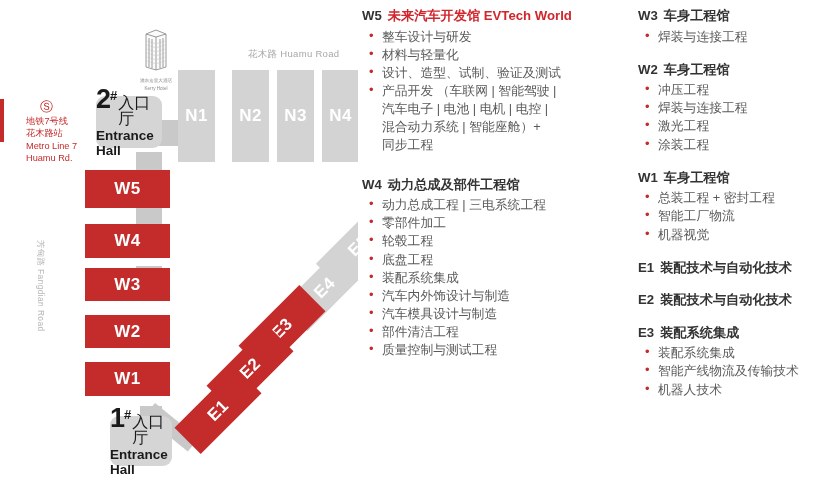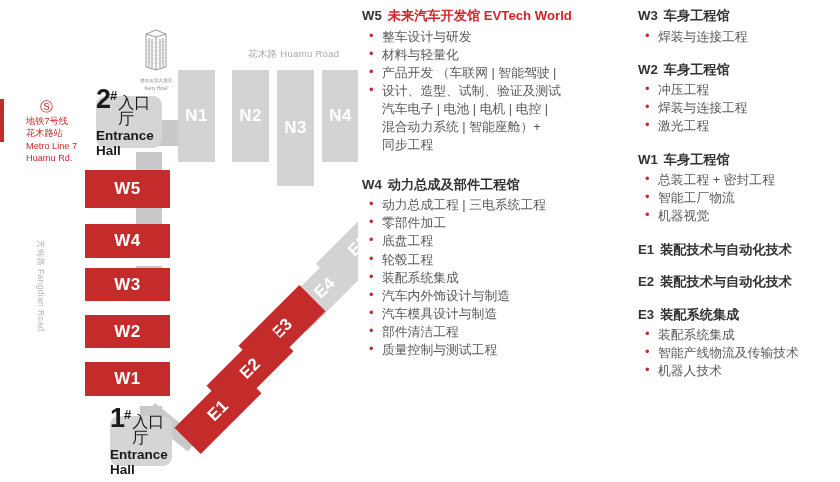--- a/index.html
+++ b/index.html
@@ -118,21 +118,21 @@
     <div class="connector" style="left:136px; top:378px; width:26px; height:16px;"></div>
     <div class="connector" style="left:140px; top:406px; width:22px; height:24px;"></div>
     <div class="connector" style="left:155px; top:403px; width:56px; height:17px; transform:rotate(39deg); transform-origin:left top;"></div>
 
     <div class="hall gray" style="left:178px; top:70px; width:37px; height:92px;">
       <span>N1</span>
     </div>
     <div class="hall gray" style="left:232px; top:70px; width:37px; height:92px;">
       <span>N2</span>
     </div>
-    <div class="hall gray" style="left:277px; top:70px; width:37px; height:116px;">
+    <div class="hall gray" style="left:277px; top:70px; width:37px; height:92px;">
       <span>N3</span>
     </div>
     <div class="hall gray" style="left:322px; top:70px; width:37px; height:92px;">
       <span>N4</span>
     </div>
 
     <div class="entrance" style="left:96px; top:96px; width:66px; height:52px;">
       <div class="ent-line1">
         <span class="ent-num">2</span>
         <span class="ent-hash">#</span>
@@ -186,40 +186,40 @@
   <div class="col" id="colMid" style="top:8px;">
 
     <div class="hblock">
       <div class="htitle">
         <span class="code">W5</span>
         <span class="name red">未来汽车开发馆 EVTech World</span>
       </div>
       <ul class="items">
         <li>整车设计与研发</li>
         <li>材料与轻量化</li>
+        <li>设计、造型、试制、验证及测试</li>
         <li>产品开发 （车联网 | 智能驾驶 |</li>
-        <li>设计、造型、试制、验证及测试</li>
         <li class="nobullet">汽车电子 | 电池 | 电机 | 电控 |</li>
         <li class="nobullet">混合动力系统 | 智能座舱）+</li>
         <li class="nobullet">同步工程</li>
       </ul>
     </div>
 
     <div class="spacer-lg"></div>
 
     <div class="hblock">
       <div class="htitle">
         <span class="code">W4</span>
         <span class="name">动力总成及部件工程馆</span>
       </div>
       <ul class="items">
         <li>动力总成工程 | 三电系统工程</li>
         <li>零部件加工</li>
+        <li>轮毂工程</li>
         <li>底盘工程</li>
-        <li>轮毂工程</li>
         <li>装配系统集成</li>
         <li>汽车内外饰设计与制造</li>
         <li>汽车模具设计与制造</li>
         <li>部件清洁工程</li>
         <li>质量控制与测试工程</li>
       </ul>
     </div>
   </div>
 
   <div class="col" id="colRight" style="top:8px;">
@@ -238,20 +238,21 @@
 
     <div class="hblock">
       <div class="htitle">
         <span class="code">W2</span>
         <span class="name">车身工程馆</span>
       </div>
       <ul class="items">
         <li>冲压工程</li>
         <li>焊装与连接工程</li>
         <li>激光工程</li>
+        <li>涂装工程</li>
       </ul>
     </div>
 
     <div class="spacer-md"></div>
 
     <div class="hblock">
       <div class="htitle">
         <span class="code">W1</span>
         <span class="name">车身工程馆</span>
       </div>

